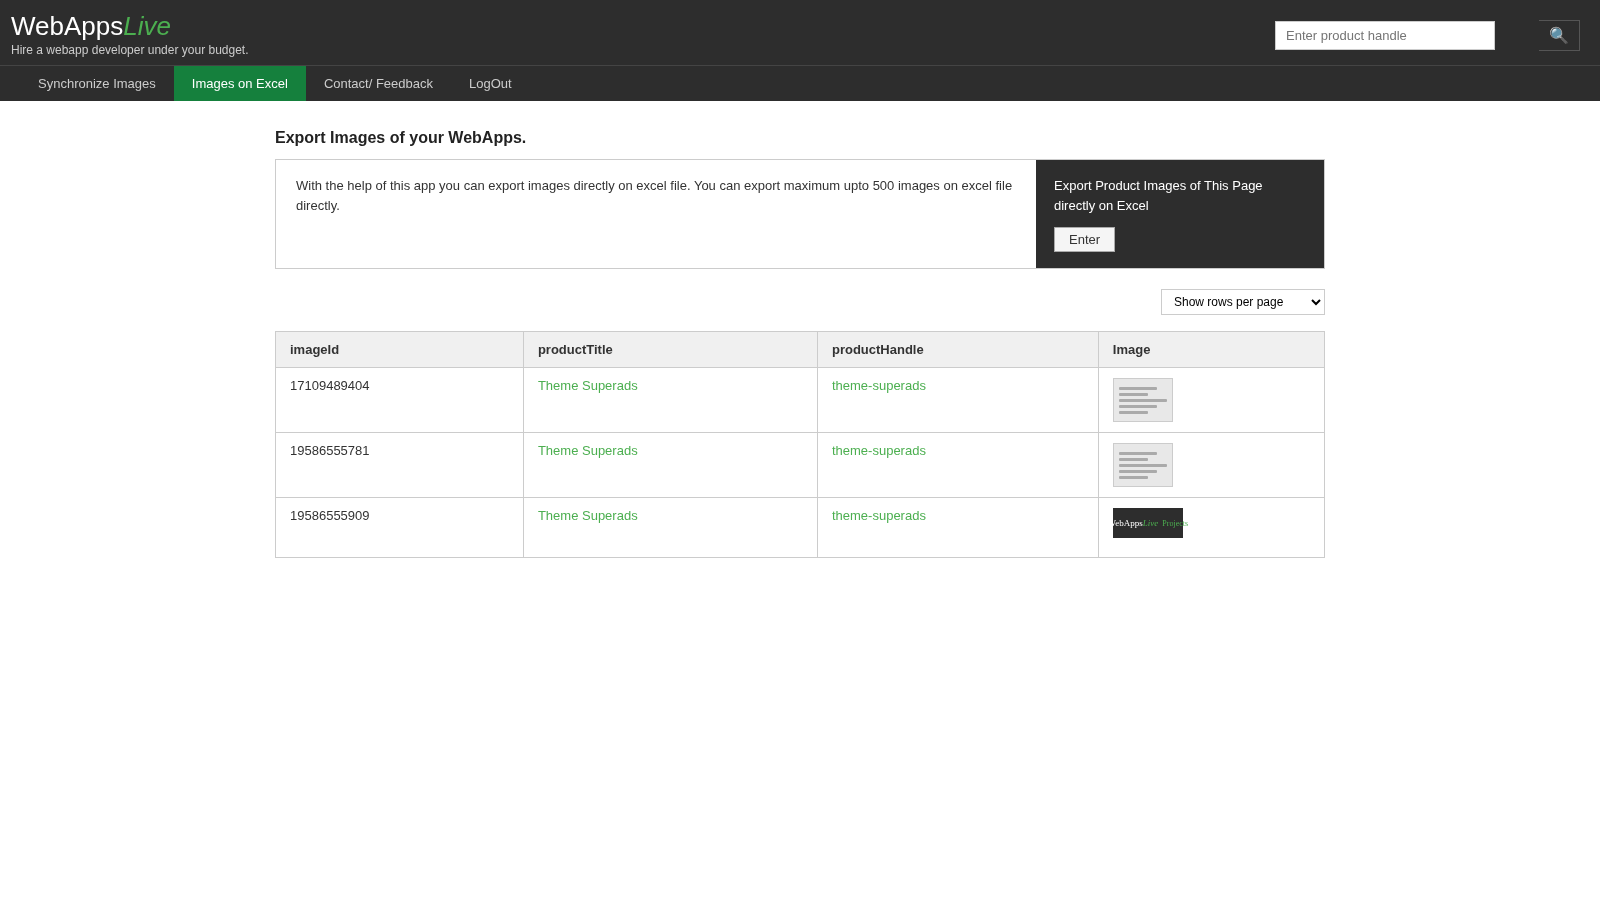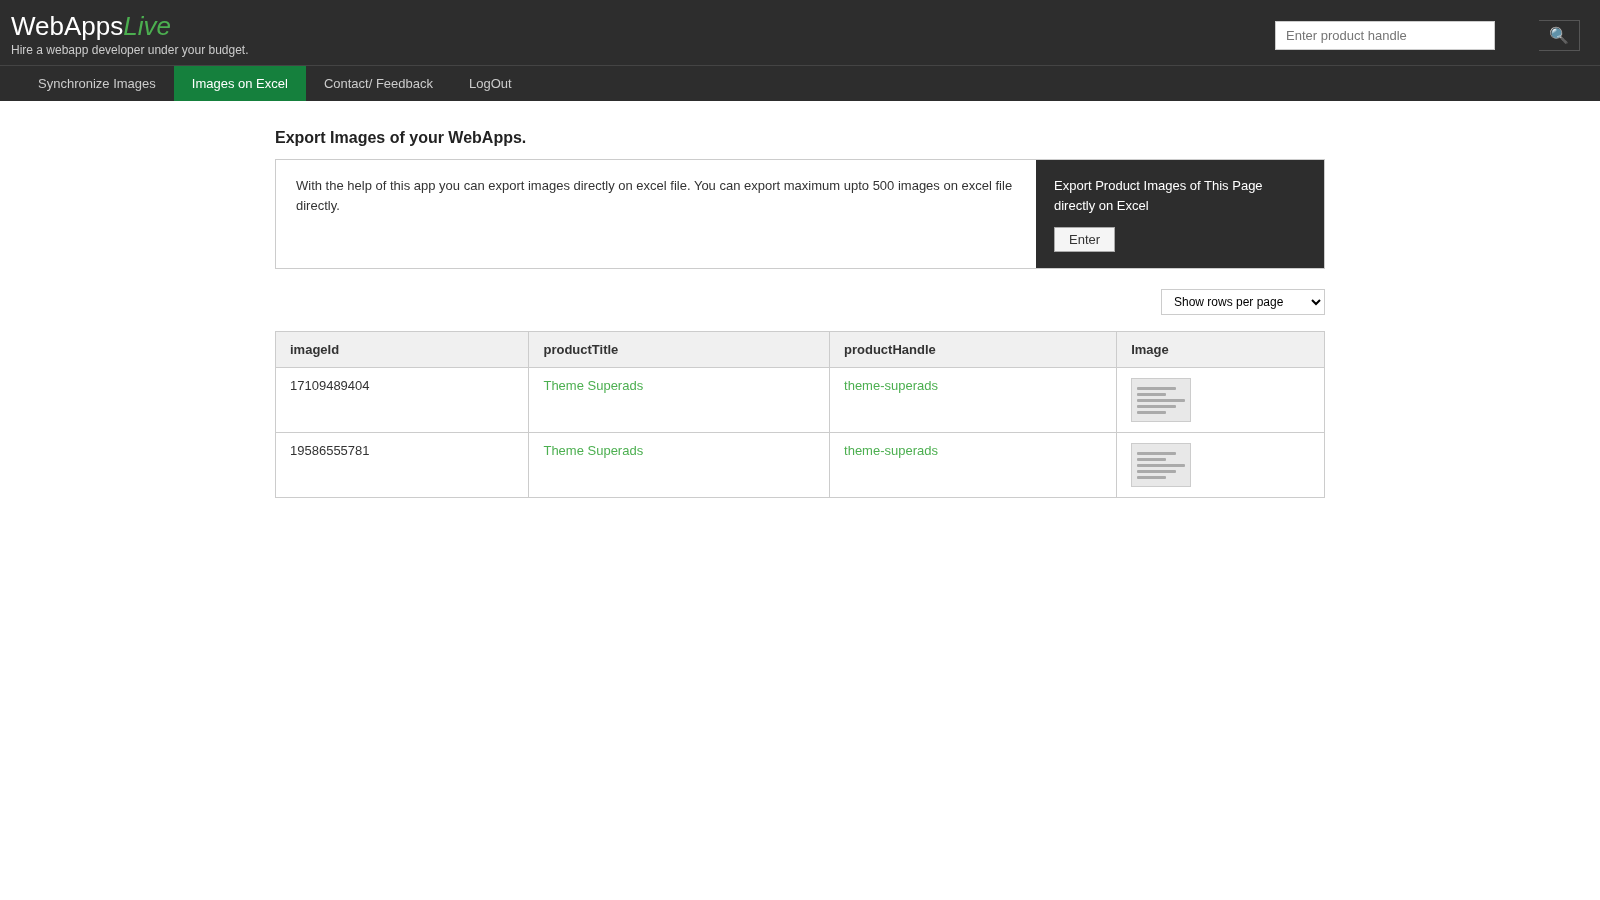--- a/index.html
+++ b/index.html
@@ -288,16 +288,28 @@
           <td>
       <div class="thumb-placeholder">
         <div class="thumb-line medium"></div>
         <div class="thumb-line short"></div>
         <div class="thumb-line full"></div>
         <div class="thumb-line medium"></div>
         <div class="thumb-line short"></div>
       </div>
           </td>
         </tr>
+        <tr>
+          <td>19586555909</td>
+          <td style="color: rgb(76, 175, 80);">Theme Superads</td>
+          <td style="color: rgb(76, 175, 80);">theme-superads</td>
+          <td>
+      <div class="thumb-dark">
+        <span style="color:#fff;font-family:'Comic Sans MS',cursive;font-size:9px;">WebApps</span>
+              <span style="color:#4caf50;font-family:'Comic Sans MS',cursive;font-size:9px;font-style:italic;">Live</span>
+        <span style="color:#4caf50;font-size:8px;margin-left:4px;">Projects</span>
+      </div>
+          </td>
+        </tr>
       </tbody>
   </table>
 
 </div>
 
 </body></html>

